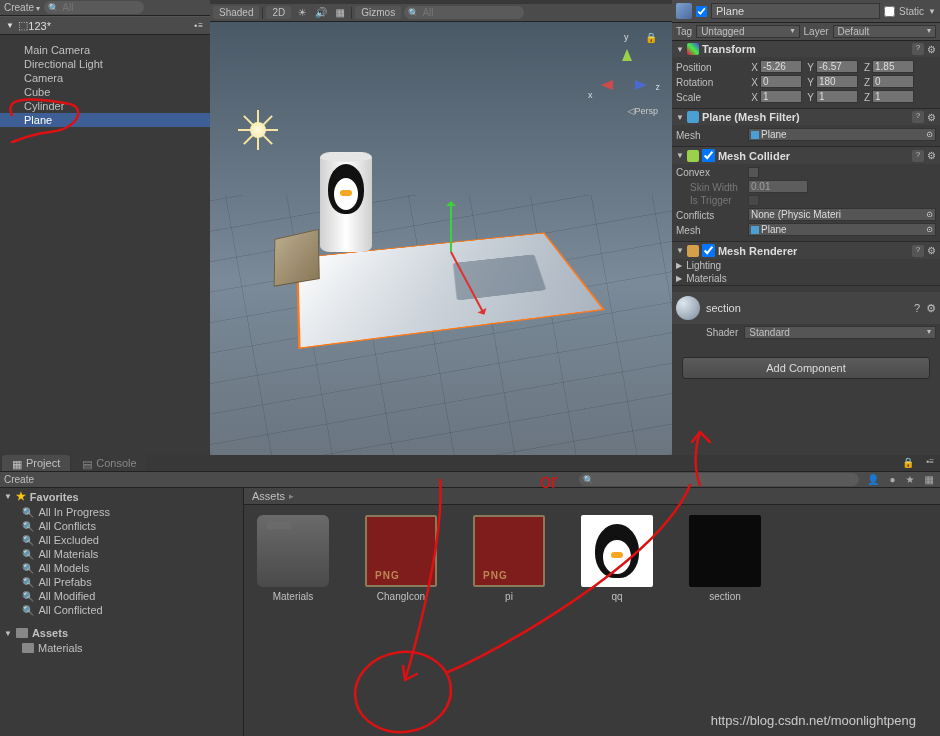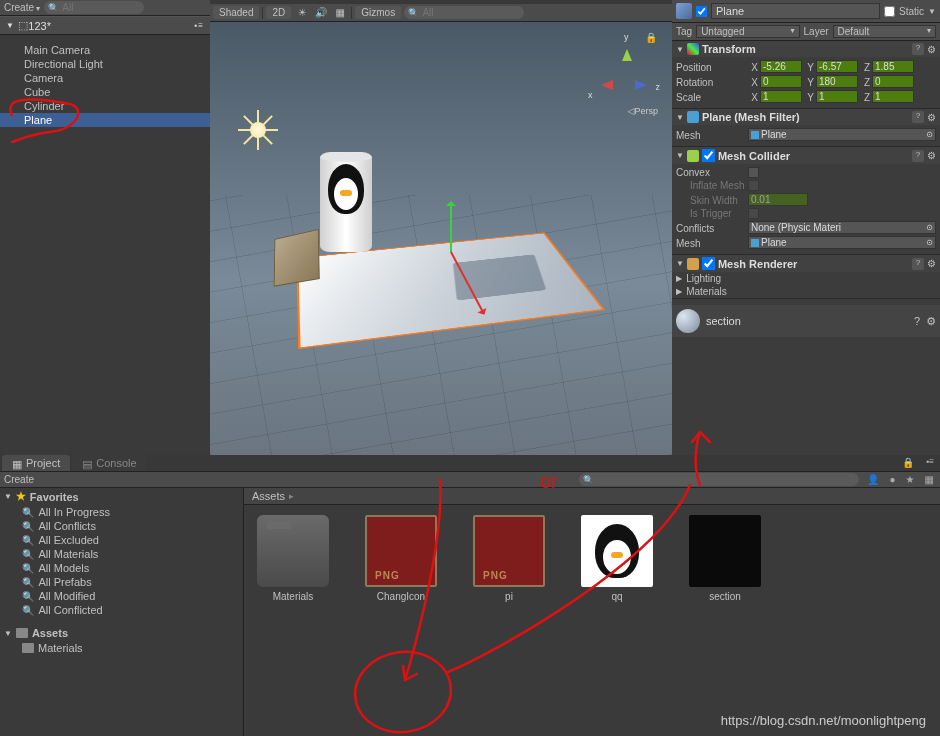--- a/index.html
+++ b/index.html
@@ -73,21 +73,21 @@
 .cic.mf { background: #4aa0d4; }
 .cic.mc { background: #9bd14a; }
 .cic.mr { background: #d4a04a; }
 .comp-head .title { font-weight: bold; color: #ddd; flex: 1; }
 .comp-head .help { background: #555; width: 12px; height: 12px; border-radius: 2px; font-size: 8px; text-align: center; }
 .comp-head .gear { font-size: 10px; }
 .comp-body { padding: 2px 4px 4px 4px; }
 .prop-row { display: flex; align-items: flex-end; gap: 2px; font-size: 10px; padding: 1px 0; }
 .prop-row .plbl { width: 70px; }
 .prop-row .axl { width: 10px; text-align: right; }
-.prop-row .num { background: #4d7c0f; border: 1px solid #333; color: #ddd; font-size: 10px; width: 42px; padding: 0 2px; }
+.prop-row .num { background: #737373; border: 1px solid #333; color: #ddd; font-size: 10px; width: 42px; padding: 0 2px; }
 .prop-row .obj { background: #555; border: 1px solid #333; color: #ddd; font-size: 10px; flex: 1; padding: 0 2px; display: flex; align-items: center; gap: 2px; }
 .prop-row .obj .oic { width: 8px; height: 8px; background: #4aa0d4; }
 .prop-row .obj .pick { margin-left: auto; font-size: 8px; }
 .prop-row .chk { width: 11px; height: 11px; background: #555; border: 1px solid #333; }
 .prop-row.indent .plbl { padding-left: 14px; }
 .sub-fold { display: flex; align-items: center; gap: 4px; padding: 1px 4px; font-size: 10px; }
 .sub-fold .fold { font-size: 8px; }
 .mat-sect { background: #444; padding: 4px; margin-top: 6px; display: flex; align-items: center; gap: 6px; }
 .mat-sect .sphere { width: 24px; height: 24px; border-radius: 50%; background: radial-gradient(circle at 30% 30%, #dde6ef, #7a8a9a); }
 .mat-sect .mname { font-size: 11px; color: #ddd; }
@@ -125,21 +125,21 @@
 .thumb.unity { background: #fff; }
 .thumb.unity .ulogo { width: 40px; height: 40px; background: #222; clip-path: polygon(50% 0, 100% 25%, 100% 75%, 50% 100%, 0 75%, 0 25%); }
 .thumb.img { background: #7f1d1d; border: 2px solid #8a7a5a; }
 .thumb.img .pngbadge { position: absolute; bottom: 4px; left: 8px; font-size: 10px; color: #b85; font-weight: bold; letter-spacing: 1px; }
 .thumb.qq { background: #fff; }
 .thumb.qq .peng2 { width: 44px; height: 54px; background: #111; border-radius: 50% 50% 45% 45%; position: relative; }
 .thumb.qq .peng2::before { content: ''; position: absolute; left: 8px; top: 16px; width: 28px; height: 34px; background: #fff; border-radius: 50%; }
 .thumb.qq .peng2::after { content: ''; position: absolute; left: 16px; top: 28px; width: 12px; height: 6px; background: #f5a623; border-radius: 3px; }
 .thumb.black { background: #0a0a0a; }
 svg.annot { position: absolute; top: 0; left: 0; width: 940px; height: 736px; pointer-events: none; }
-.watermark { position: absolute; right: 14px; bottom: 8px; font-size: 13px; color: rgba(255,255,255,0.72); font-family: Arial; }
+.watermark { position: absolute; right: 24px; bottom: 8px; font-size: 13px; color: rgba(255,255,255,0.72); font-family: Arial; }
 </style>
 </head>
 <body>
 
 <div class="top-row">
 
   <div class="hierarchy">
     <div class="bar">
       <span class="dd">Create</span>
       <div class="search">
@@ -293,24 +293,20 @@
         <span class="title">Mesh Collider</span>
         <span class="help">?</span>
           <span class="gear">⚙</span>
         </div>
       <div class="comp-body">
         <div class="prop-row">
             <span class="plbl">Convex</span>
             <span class="chk"></span>
           </div>
         <div class="prop-row indent">
-            <span class="plbl" style="color:#777">Inflate Mesh</span>
-            <span class="chk" style="opacity:.5"></span>
-          </div>
-        <div class="prop-row indent">
             <span class="plbl" style="color:#777">Skin Width</span>
             <input class="num" style="width: 60px; opacity: 0.6;" value="0.01">
           </div>
         <div class="prop-row indent">
             <span class="plbl" style="color:#777">Is Trigger</span>
             <span class="chk" style="opacity:.5"></span>
           </div>
         <div class="prop-row">
             <span class="plbl">Conflicts</span>
           <span class="obj">
@@ -347,21 +343,26 @@
           <span>Materials</span>
         </div>
     </div>
 
     <div class="mat-sect">
       <div class="sphere"></div>
       <span class="mname">section</span>
       <span style="margin-left:auto" class="help">?</span>
       <span class="gear">⚙</span>
     </div>
-
+    <div class="shader-row">
+      <span>Shader</span>
+      <span class="dd">Standard</span>
+    </div>
+
+    <div class="add-comp">Add Component</div>
   </div>
 </div>
 
 <div class="bottom-row">
   <div class="tabs">
     <div class="tab">
         <span class="tic">▦</span>
         <span>Project</span>
       </div>
     <div class="tab inactive">

